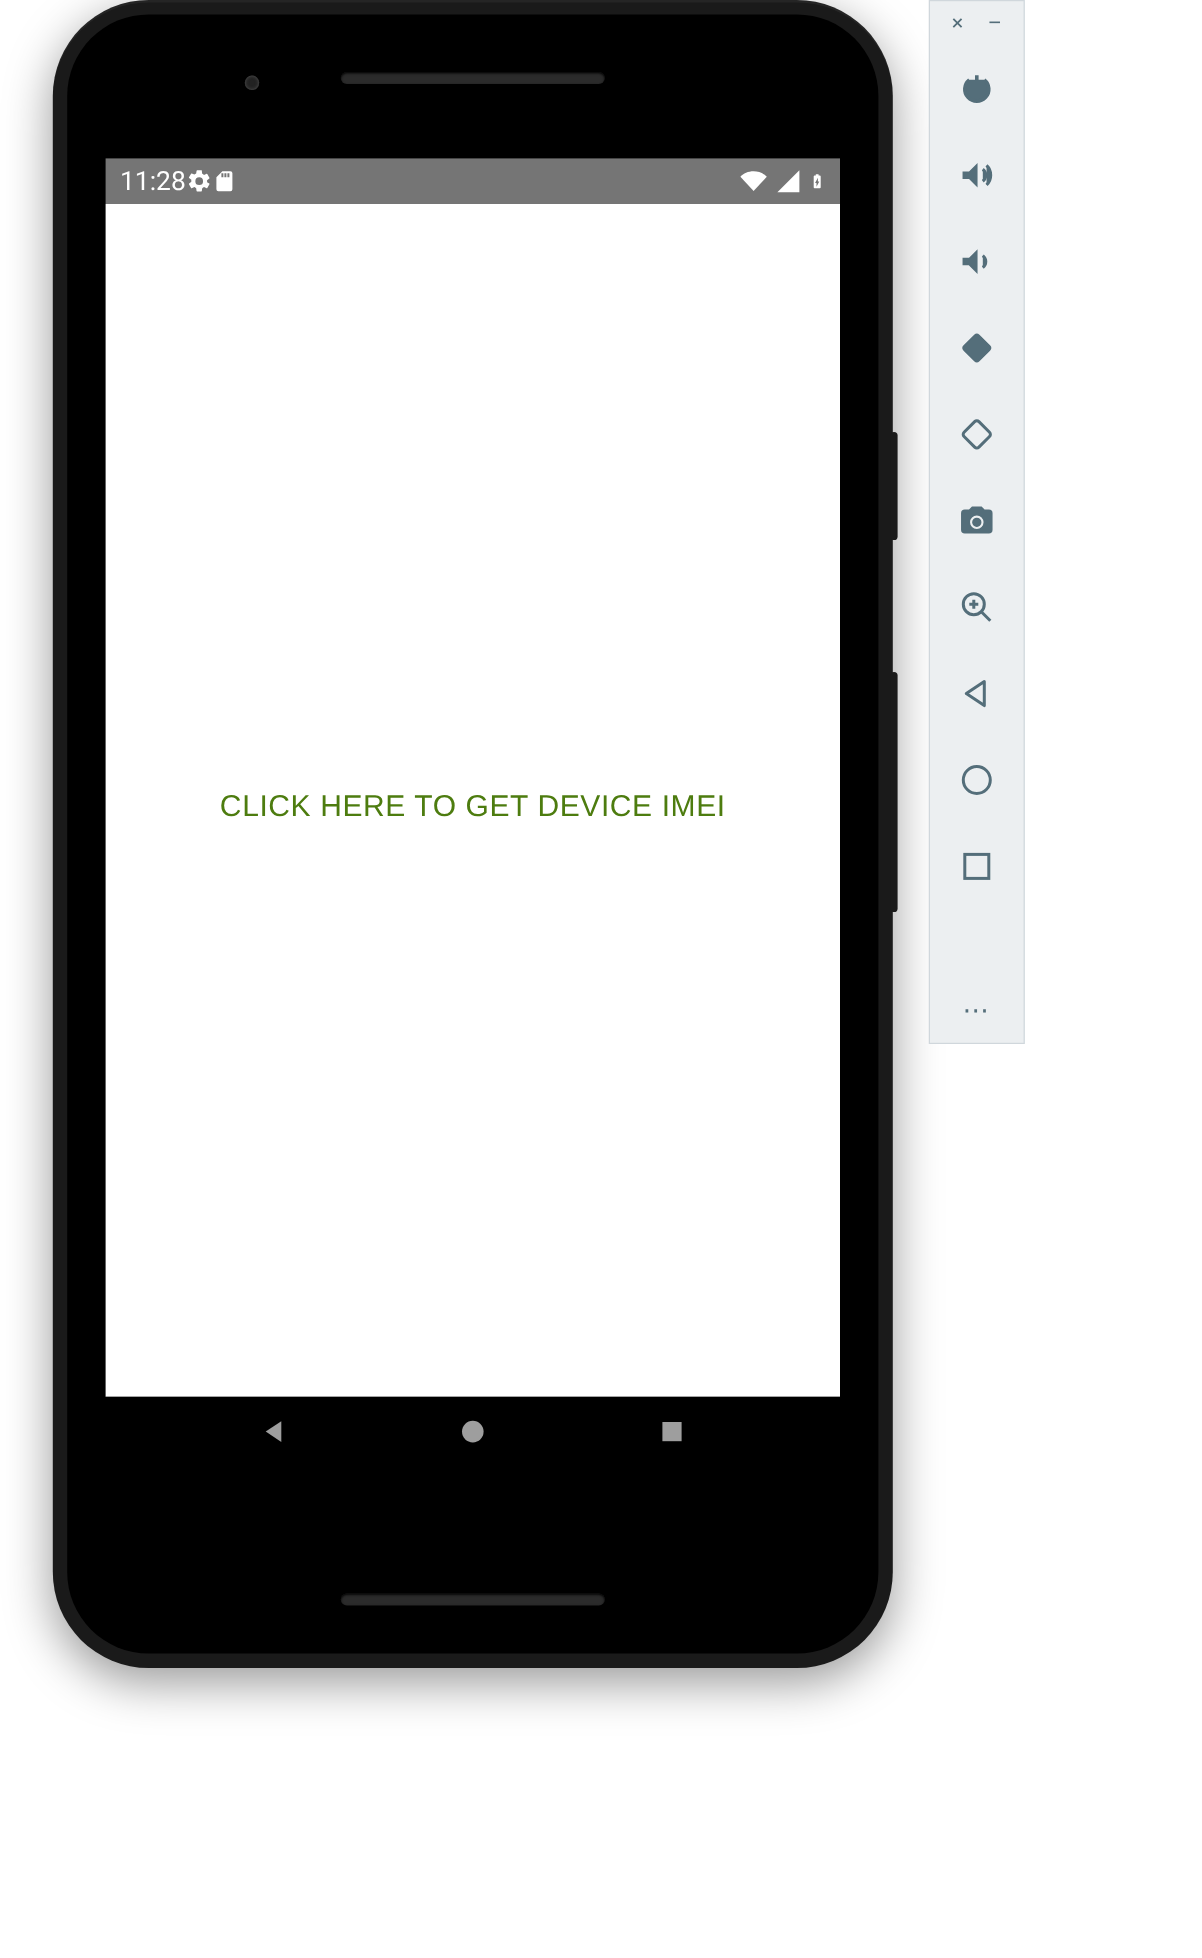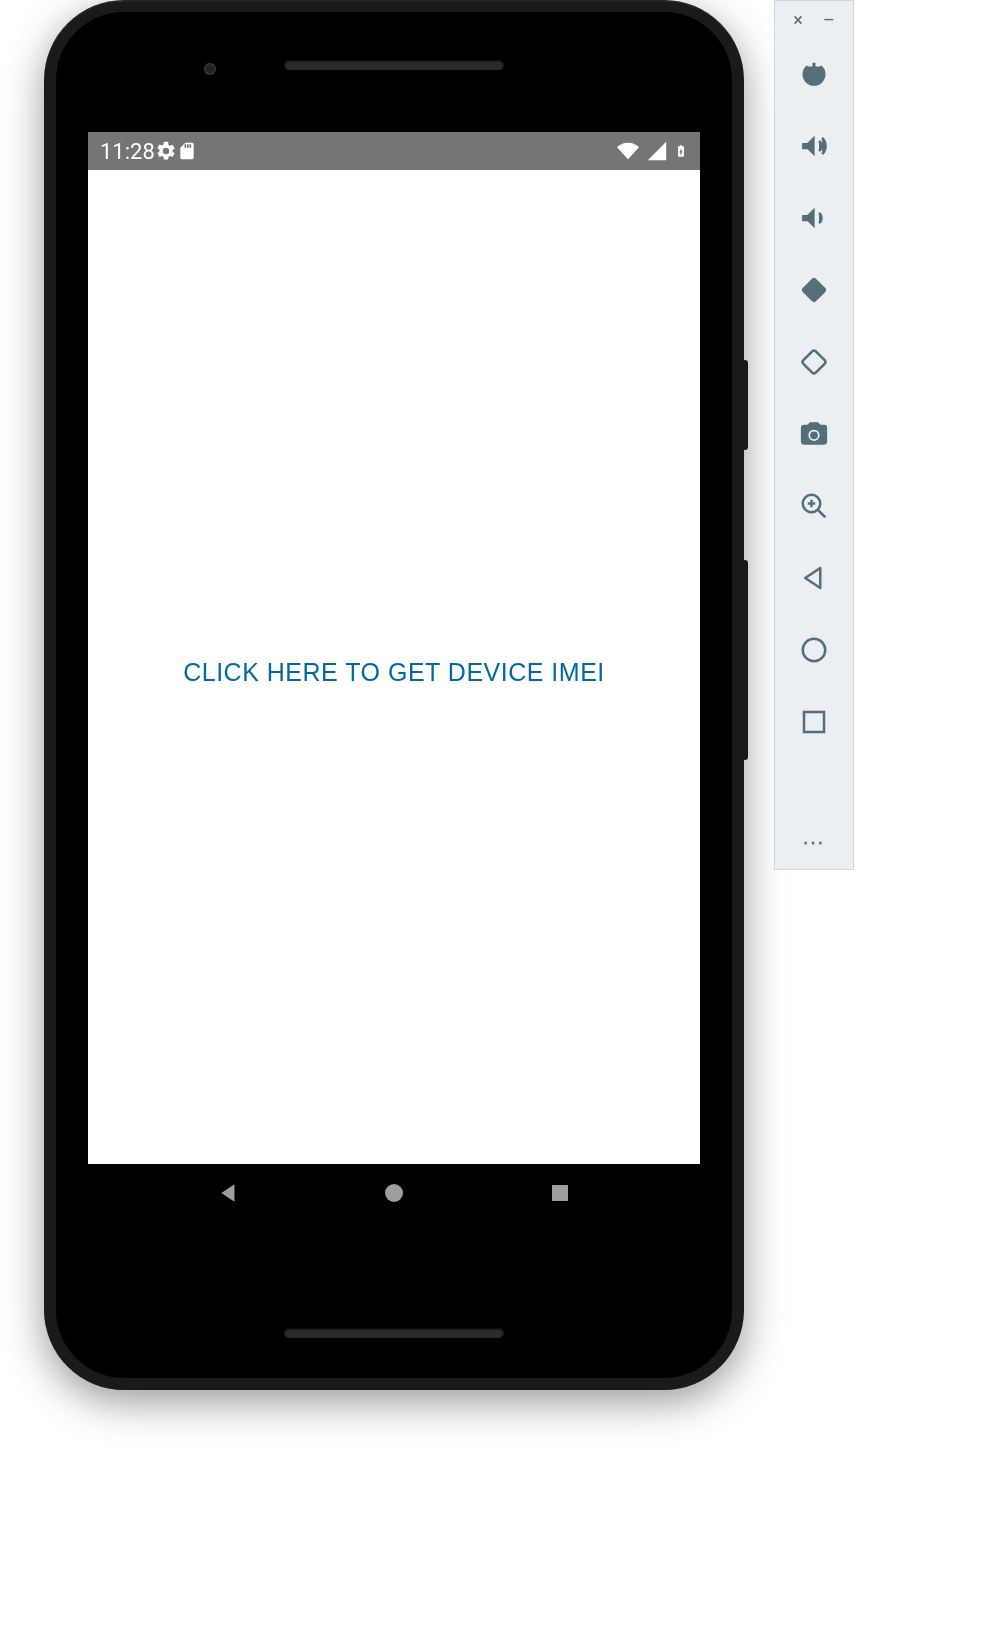--- a/index.html
+++ b/index.html
@@ -83,21 +83,21 @@
     height: calc(100% - 38px - 58px);
     background: #ffffff;
     display: flex;
     flex-direction: column;
     align-items: center;
   }
   .imei-button {
     margin-top: 488px;
     background: transparent;
     border: none;
-    color: #0369a1;
+    color: #4d7c0f;
     font-size: 25px;
     letter-spacing: .5px;
     font-weight: 500;
     cursor: pointer;
     text-align: center;
   }
 
   
   .nav-bar {
     height: 58px;

